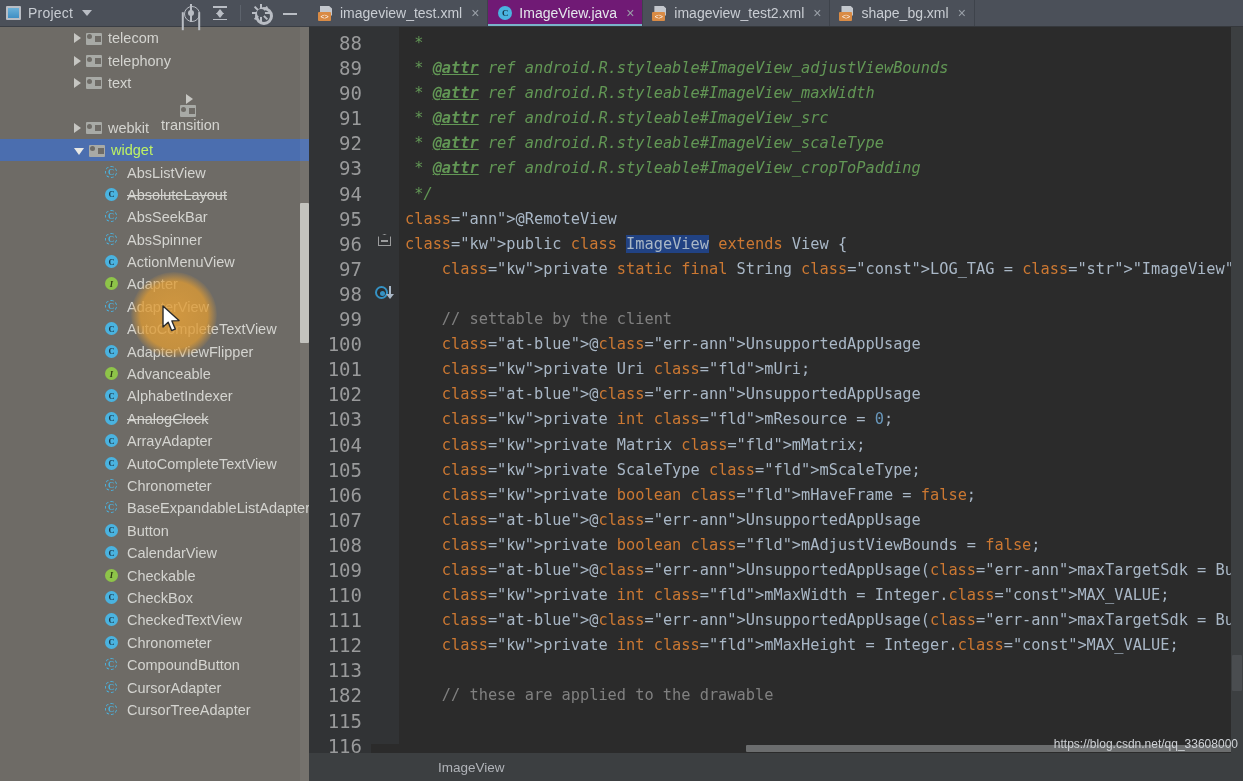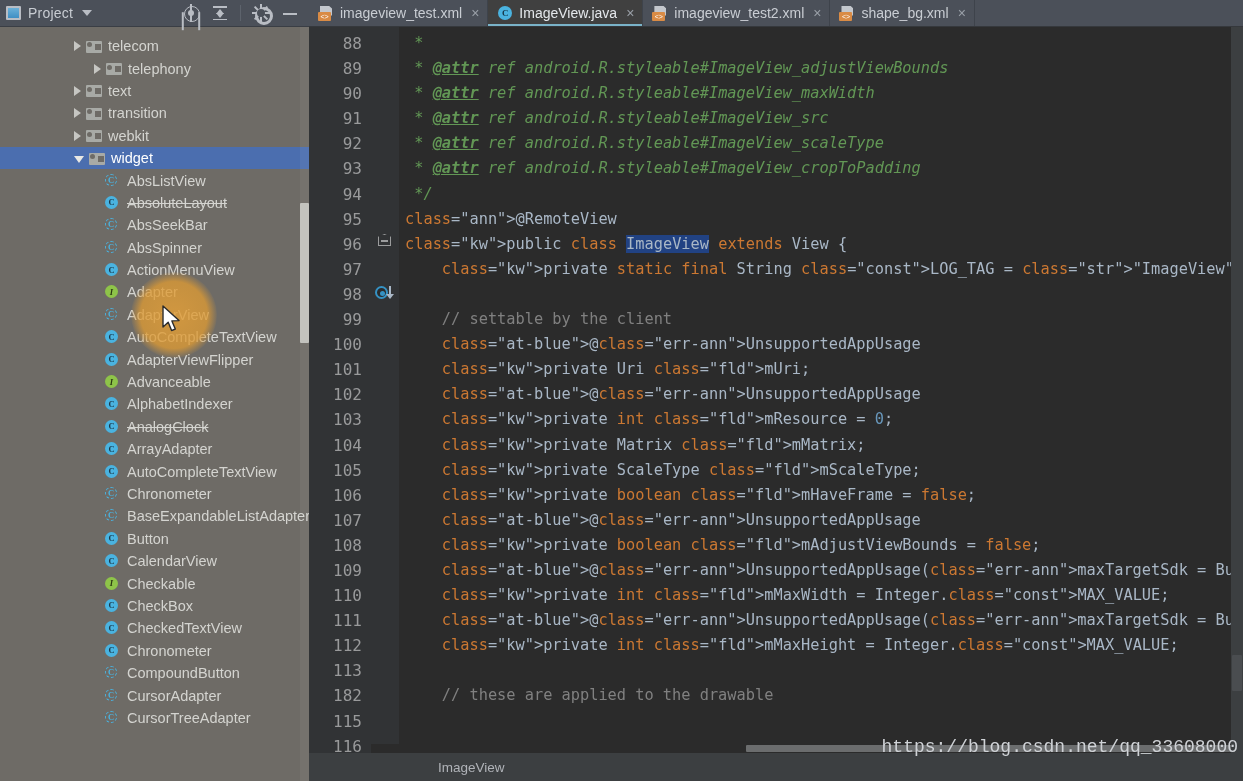--- a/index.html
+++ b/index.html
@@ -91,27 +91,27 @@
   .ico-gear em{
     position:absolute; left:5px; top:5px; width:8px; height:8px;
     border-radius:50%; background:#4b5059; z-index:2;
   }
   .ico-minus::before{
     content:""; position:absolute; left:2px; top:8.5px; width:14px; height:2px; background:#b9bdc4;
   }
 
   
   #tree-wrap { position:relative; flex:1 1 auto; overflow:hidden; }
-  #tree { position:absolute; inset:0;margin-top:8px; }
+  #tree { position:absolute; inset:0; }
   .row {
     height: 22.4px; display:flex; align-items:center;
     font-size: 14.5px; color:#d4d4d0; white-space:nowrap;
     padding-left: 0px; position:relative; cursor:default;
   }
-  .row.selected { background:#4b6eaf; color:#ffffff; }
+  .row.selected { background:#4b6eaf; color:#bef264; }
   .arrow {
     width:0;height:0;margin-left:2px;margin-right:5px; flex:0 0 auto;
     border-top:5px solid transparent;border-bottom:5px solid transparent;
     border-left:7px solid #c6c6c2;
   }
   .arrow.open {
     border-left:5px solid transparent;border-right:5px solid transparent;
     border-top:7px solid #e8e8e4; border-bottom:0;
     margin-top:2px;
   }
@@ -172,21 +172,21 @@
   }
   #tabbar{
     height:27px; flex:0 0 27px; background:#4b5059; display:flex;
     border-bottom:1px solid #35383c; position:relative;
   }
   .tab{
     display:flex; align-items:center; padding:0 8px 0 9px; gap:6px;
     font-size:14px; color:#c9cdd3; position:relative; cursor:pointer;
     border-right:1px solid #3e434b; max-width:none;
   }
-  .tab.active{ background:#404040; color:#e4e7eb; }
+  .tab.active{ background:#701a75; color:#e4e7eb; }
   .tab.active::after{
     content:""; position:absolute; left:0; right:0; bottom:0; height:2px; background:#7ab3c9;
   }
   .tab .close{
     font-size:14px; color:#9aa0a8; margin-left:3px; line-height:1;
   }
   
   .xml-ico{ width:16px;height:15px;position:relative; flex:0 0 auto;}
   .xml-ico::before{
     content:""; position:absolute; left:2px; top:0; width:12px; height:10px;
@@ -207,21 +207,21 @@
   }
 
   
   #editor{ position:relative; flex:1 1 auto; display:flex; background:#2b2b2b; overflow:hidden;}
   #gutter{
     width:62px; flex:0 0 62px; background:#313335; position:relative;
     text-align:right; padding-top:4px;
   }
   #gutter .ln{
     height:25.1px; line-height:25.1px; padding-right:9px;
-    font-family:"DejaVu Sans Mono", monospace; font-size:16px; color:#999a9b;
+    font-family:"DejaVu Sans Mono", monospace; font-size:19px; color:#999a9b;
   }
   #fold-strip{
     width:28px; flex:0 0 28px; background:#313335; position:relative; padding-top:4px;
   }
   .fold-mark{
     position:absolute; left:7px; width:14px; height:14px;
   }
   .fold-mark .box{
     position:absolute; left:0; top:2px; width:13px; height:12px;
     border:1.4px solid #9b9c9d; background:#313335;
@@ -280,22 +280,22 @@
     background:#4a4d50; border-radius:1px;
   }
 
   
   #statusbar{
     height:28px; flex:0 0 28px; background:#3c3f41; position:relative;
     display:flex; align-items:center; padding-left:129px;
   }
   #breadcrumb{ font-size:13.5px; color:#b0b3b8; }
   #watermark{
-    position:absolute; right:5px; top:-16px; font-size:18px; color:#cfd2d6;
-    font-family:Liberation Mono, monospace;
+    position:absolute; right:5px; top:-16px; font-size:12px; color:#cfd2d6;
+    font-family:Liberation Sans, sans-serif;
   }
 </style>
 </head>
 <body>
 
 <div id="app">
 
   <div id="left-panel">
 
     <div id="project-toolbar">
@@ -326,35 +326,35 @@
 
     <div id="tree-wrap">
       <div id="tree">
           <div class="row" style="padding-left: 72px;">
             <span class="arrow"></span>
             <span class="pkg-ico">
               <i></i>
             </span>
             <span class="row-label">telecom</span>
           </div>
-          <div class="row" style="padding-left: 92px;">
-            <span class="arrow"></span>
-            <span class="pkg-ico">
-              <i></i>
-            </span>
-            <span class="row-label">telephony</span>
-          </div>
           <div class="row" style="padding-left: 72px;">
             <span class="arrow"></span>
             <span class="pkg-ico">
               <i></i>
             </span>
+            <span class="row-label">telephony</span>
+          </div>
+          <div class="row" style="padding-left: 72px;">
+            <span class="arrow"></span>
+            <span class="pkg-ico">
+              <i></i>
+            </span>
             <span class="row-label">text</span>
           </div>
-          <div class="row" style="padding-left: 72px;">
+          <div class="row" style="padding-left: 72px; flex-direction: column;">
             <span class="arrow"></span>
             <span class="pkg-ico">
               <i></i>
             </span>
             <span class="row-label">transition</span>
           </div>
           <div class="row" style="padding-left: 72px;">
             <span class="arrow"></span>
             <span class="pkg-ico">
               <i></i>

